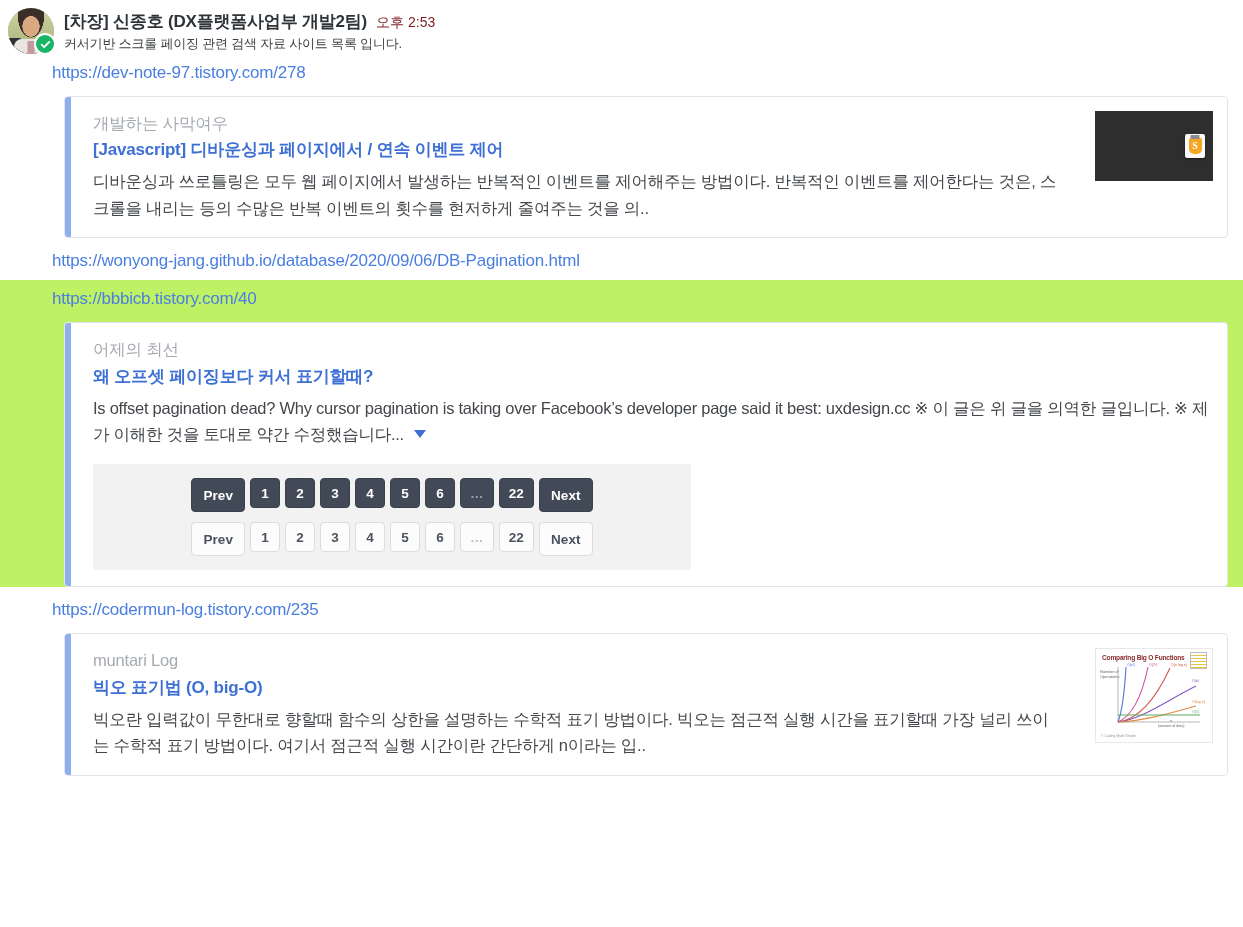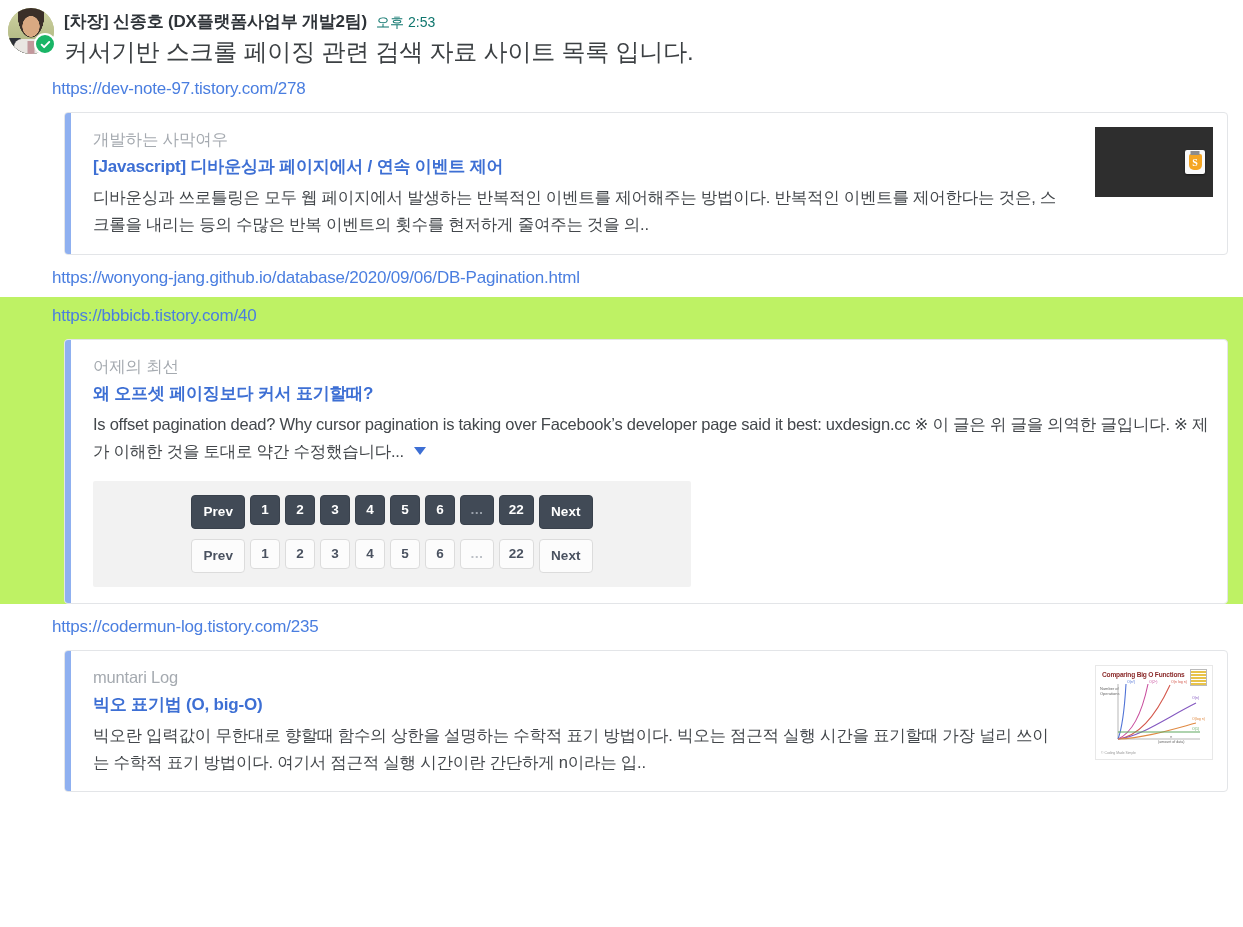--- a/index.html
+++ b/index.html
@@ -97,26 +97,26 @@
   }
   .sender-name {
     font-size: 17px;
     font-weight: bold;
     color: #2e3338;
     letter-spacing: -0.2px;
     white-space: nowrap;
   }
   .msg-time {
     font-size: 14px;
-    color: #0f766e;
+    color: #7f1d1d;
     white-space: nowrap;
   }
   .msg-body {
     padding: 6px 0 0 64px;
-    font-size: 24px;
+    font-size: 13px;
     color: #3c4043;
     line-height: 1.5;
     letter-spacing: -0.2px;
   }
 
   .link-line {
     padding: 8px 0 8px 52px;
     font-size: 17px;
     color: #4a7ee0;
     letter-spacing: -0.2px;

